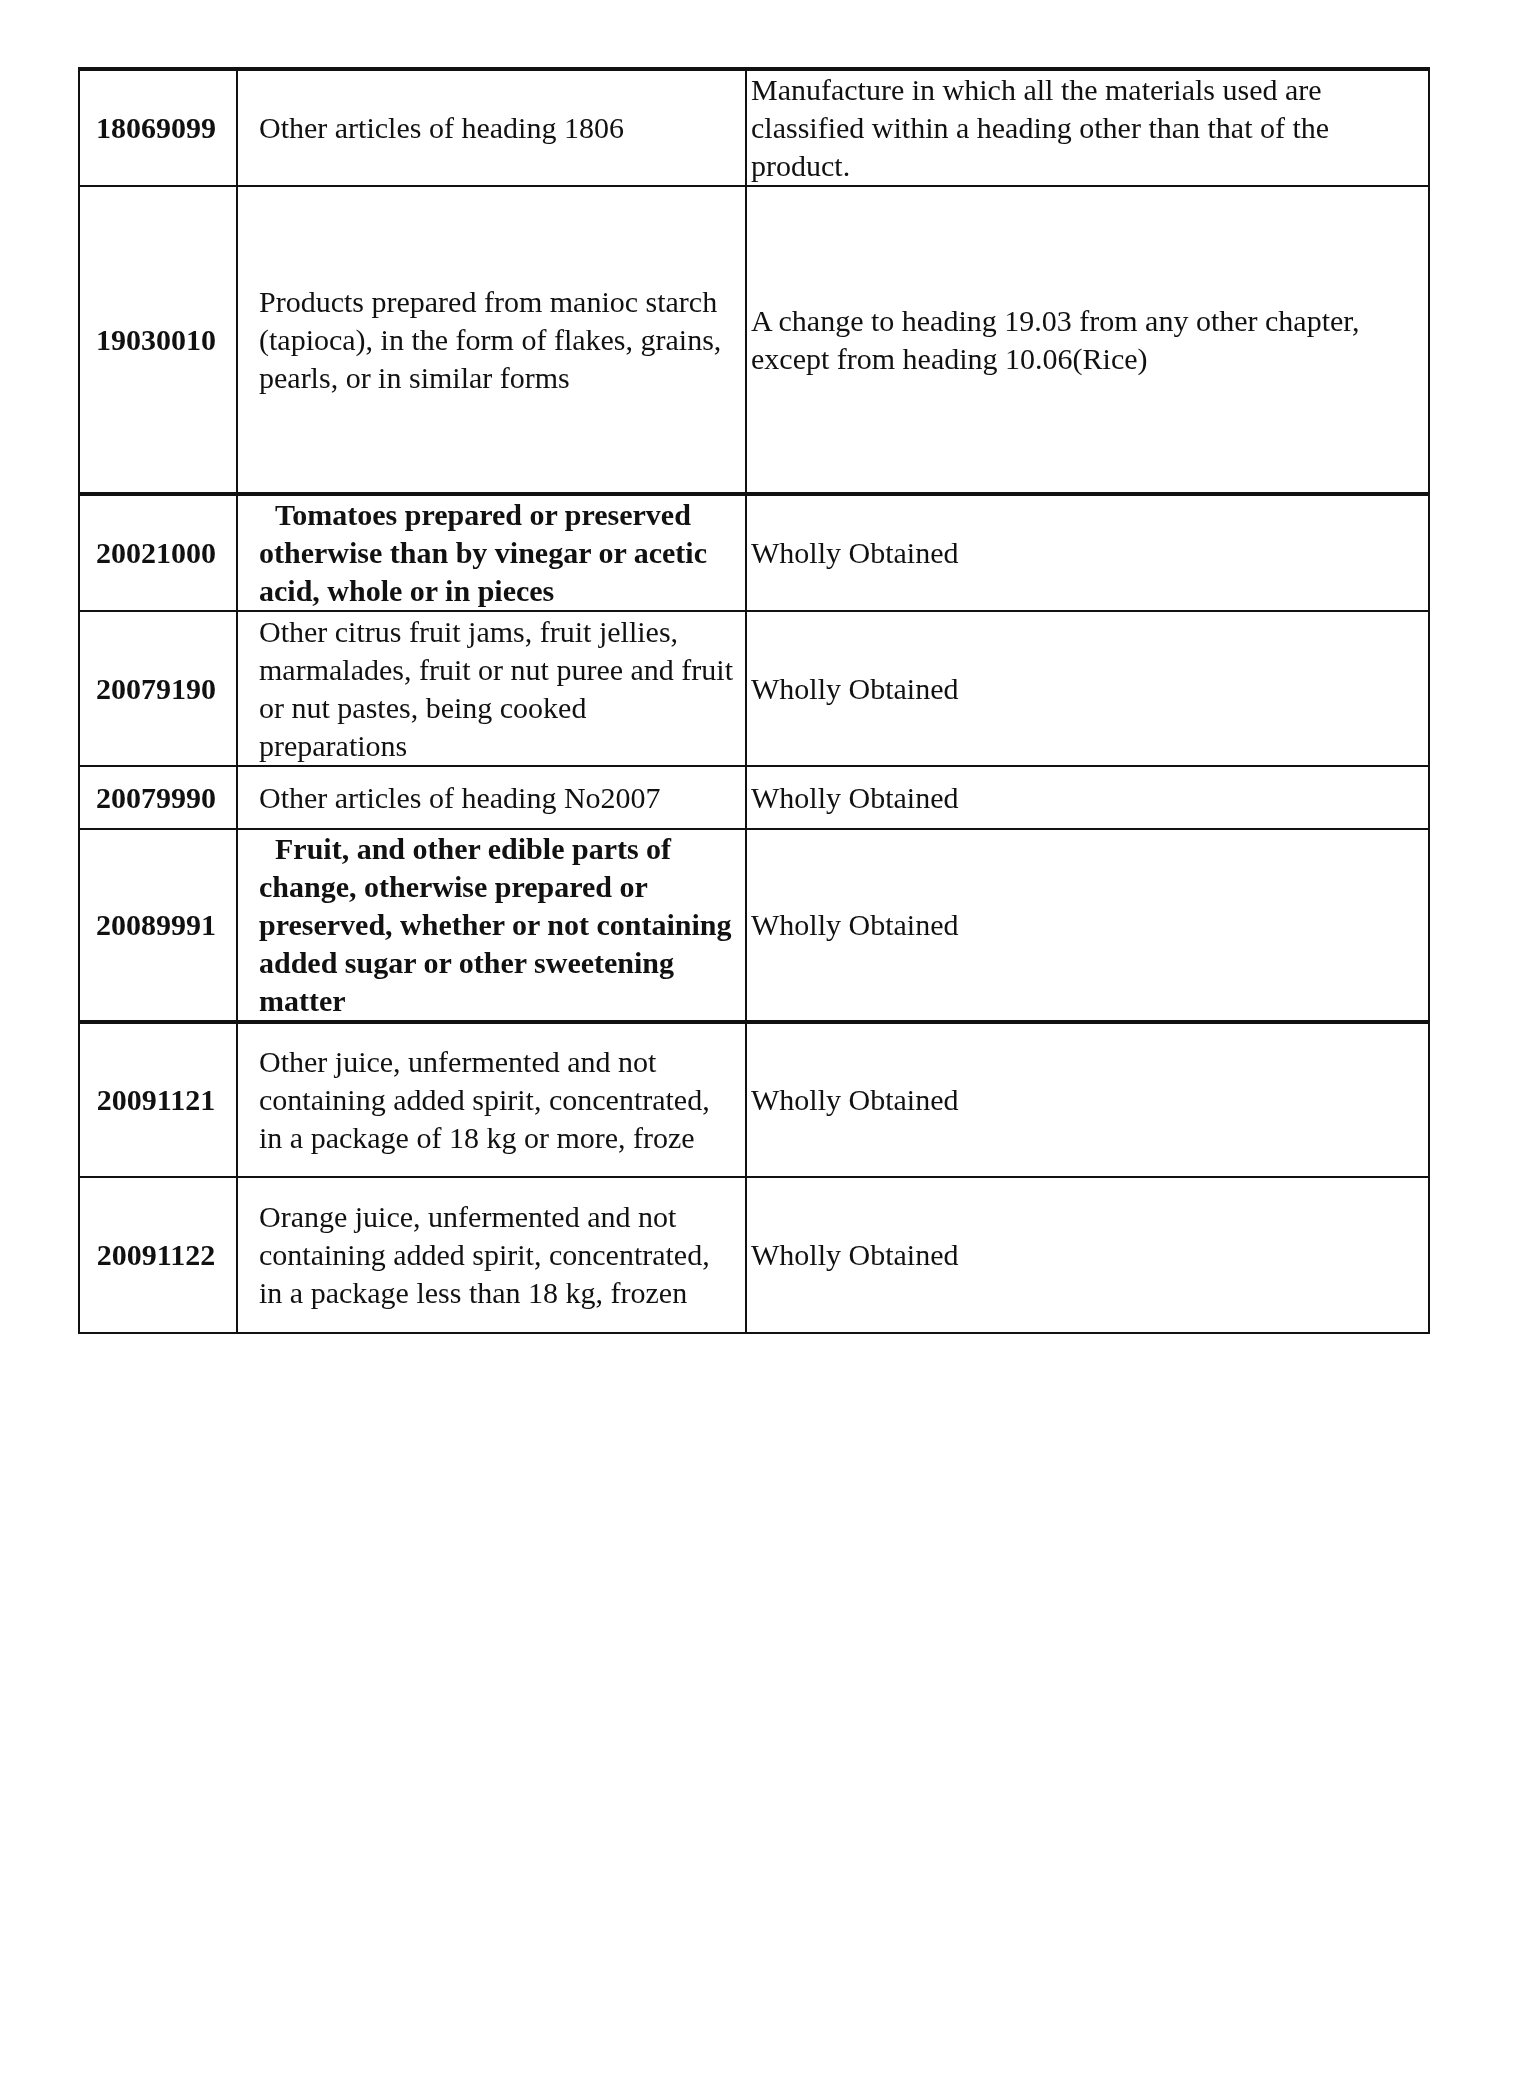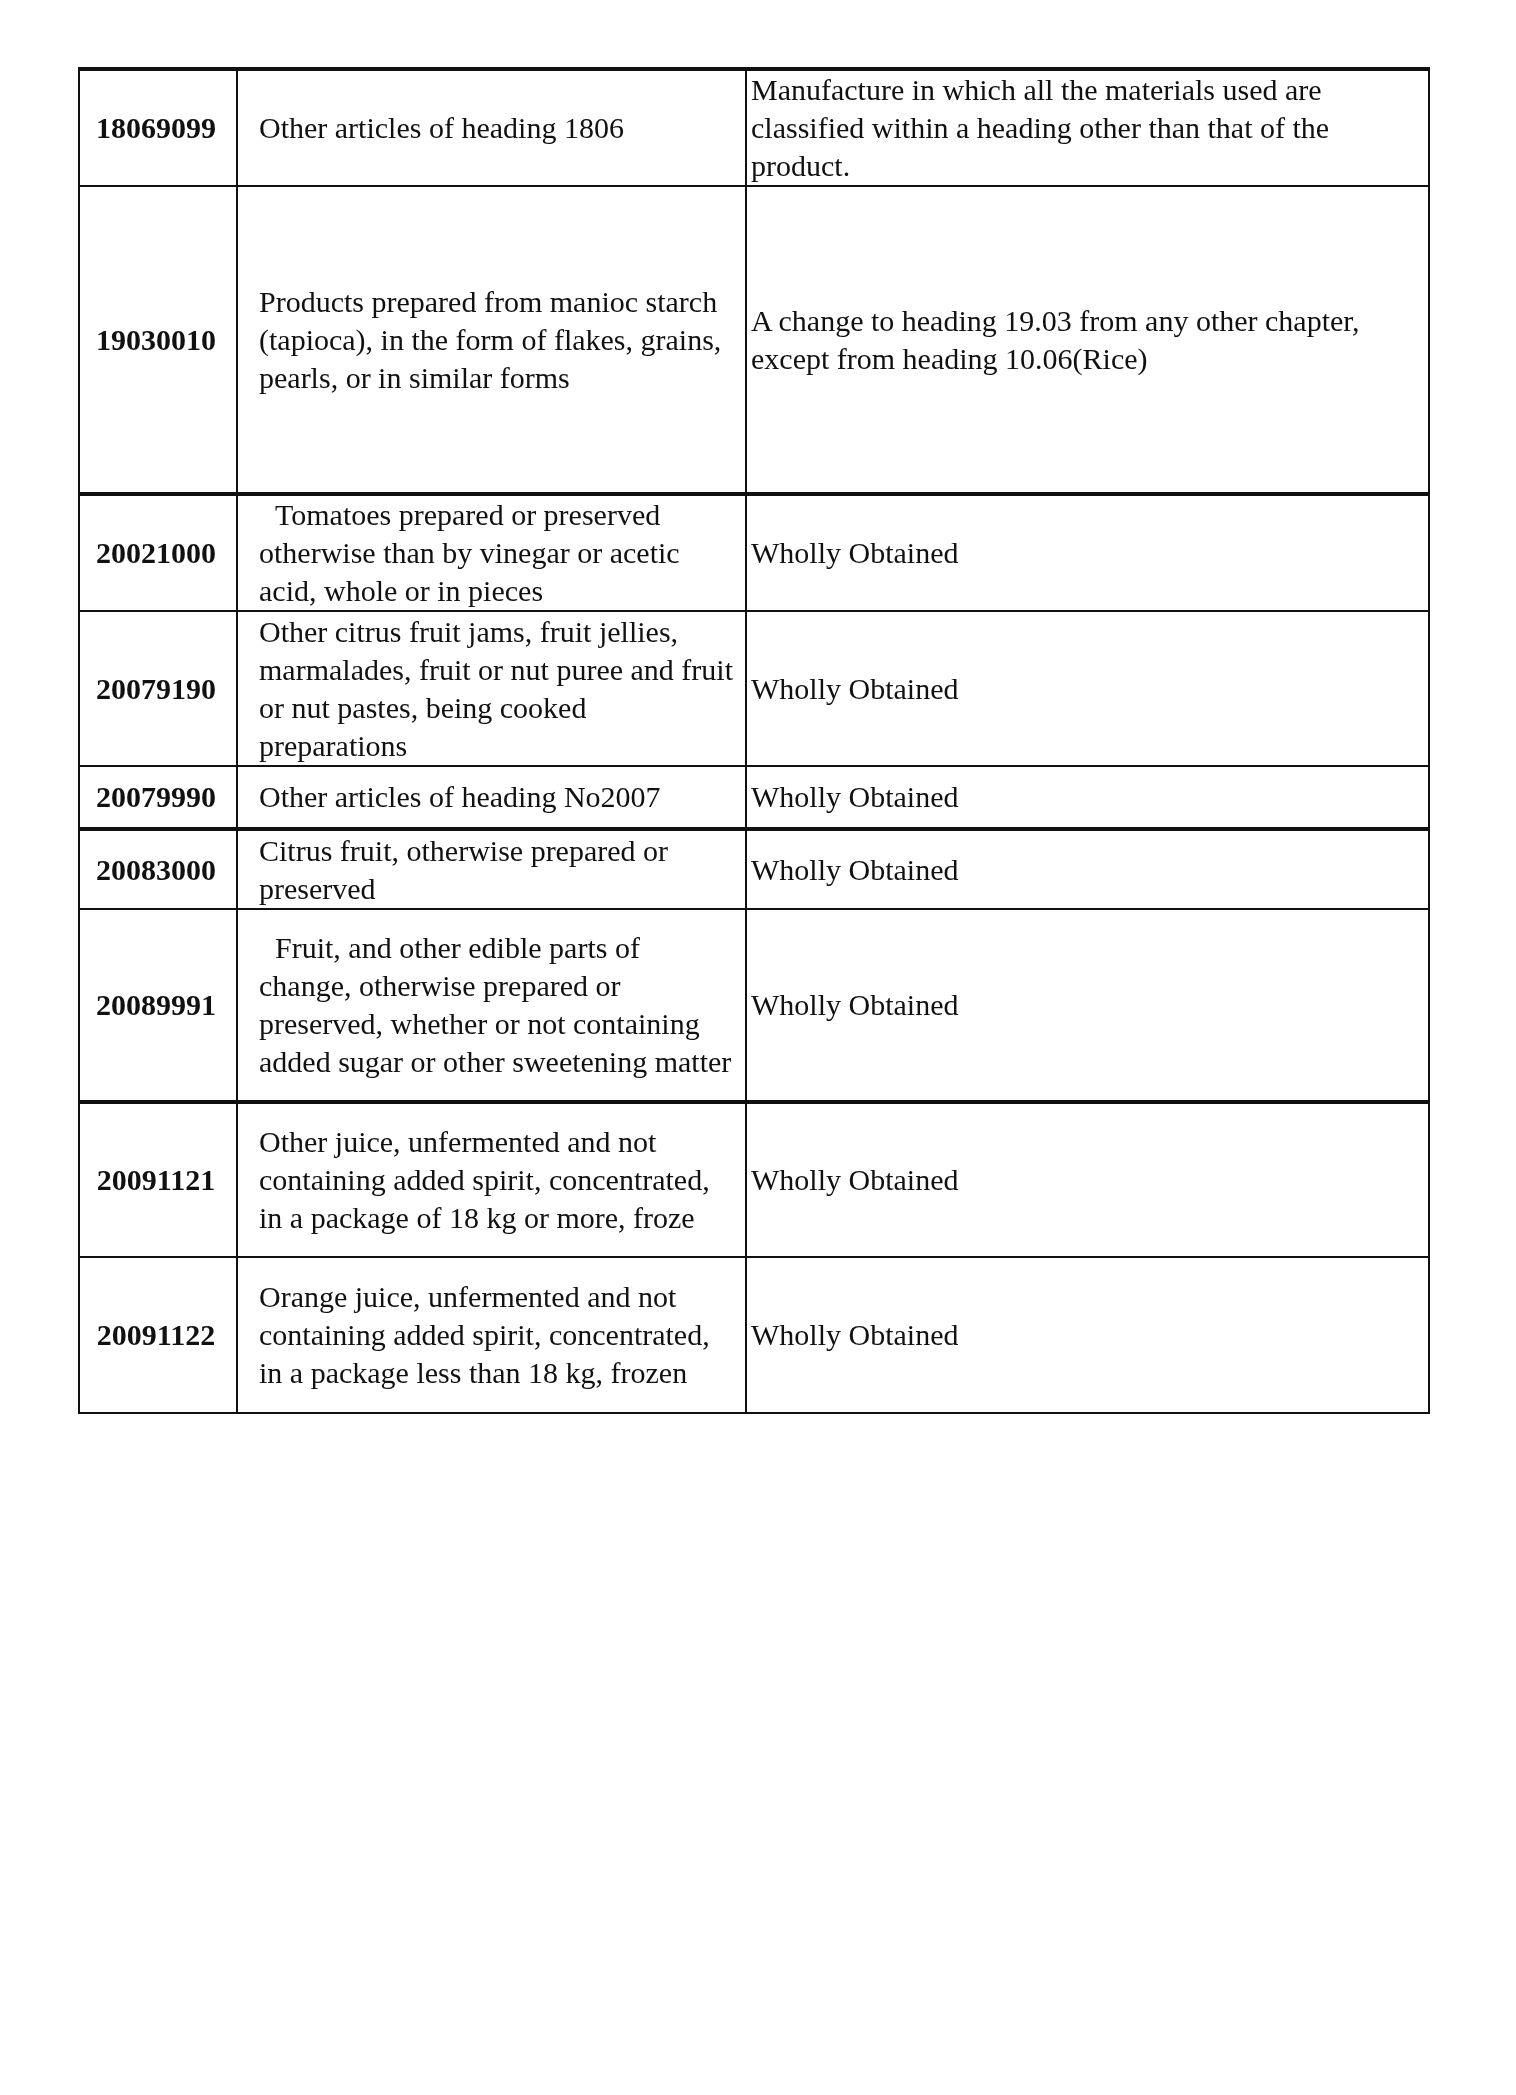--- a/index.html
+++ b/index.html
@@ -10,21 +10,21 @@
   #doc-table td { border:2px solid #111; vertical-align:middle; padding:0;
                   font-size:30px; line-height:38px; }
   #doc-table tr.thick td { border-top-width:4px; }
   col.c1 { width:158px; }
   col.c2 { width:509px; }
   col.c3 { width:683px; }
   td.code { text-align:center; padding-right:4px !important;font-weight:bold; }
   td.desc { padding-left:21px !important; padding-right:6px !important; }
   td.rule { padding-left:4px !important; padding-right:8px !important; }
   td.top { vertical-align:top !important; padding-top:2px !important; }
-  .indent { text-indent:16px; }
+  .indent { text-indent:16px;font-weight:bold; }
 </style>
 </head>
 <body>
 
 <table id="doc-table">
   <colgroup>
       <col class="c1">
       <col class="c2">
       <col class="c3">
     </colgroup>
@@ -47,25 +47,20 @@
     <tr style="height:155px">
       <td class="code">20079190</td>
       <td class="desc">Other citrus fruit jams, fruit jellies, marmalades, fruit or nut puree and fruit or nut pastes, being cooked preparations</td>
       <td class="rule">Wholly Obtained</td>
     </tr>
     <tr style="height:63px">
       <td class="code">20079990</td>
       <td class="desc">Other articles of heading No2007</td>
       <td class="rule">Wholly Obtained</td>
     </tr>
-    <tr class="thick" style="height:80px">
-      <td class="code">20083000</td>
-      <td class="desc">Citrus fruit, otherwise prepared or preserved</td>
-      <td class="rule">Wholly Obtained</td>
-    </tr>
     <tr style="height:193px">
       <td class="code">20089991</td>
       <td class="desc indent">Fruit, and other edible parts of change, otherwise prepared or preserved, whether or not containing added sugar or other sweetening matter</td>
       <td class="rule">Wholly Obtained</td>
     </tr>
     <tr class="thick" style="height:155px">
       <td class="code">20091121</td>
       <td class="desc">Other juice, unfermented and not containing added spirit, concentrated, in a package of 18 kg or more, froze</td>
       <td class="rule">Wholly Obtained</td>
     </tr>

